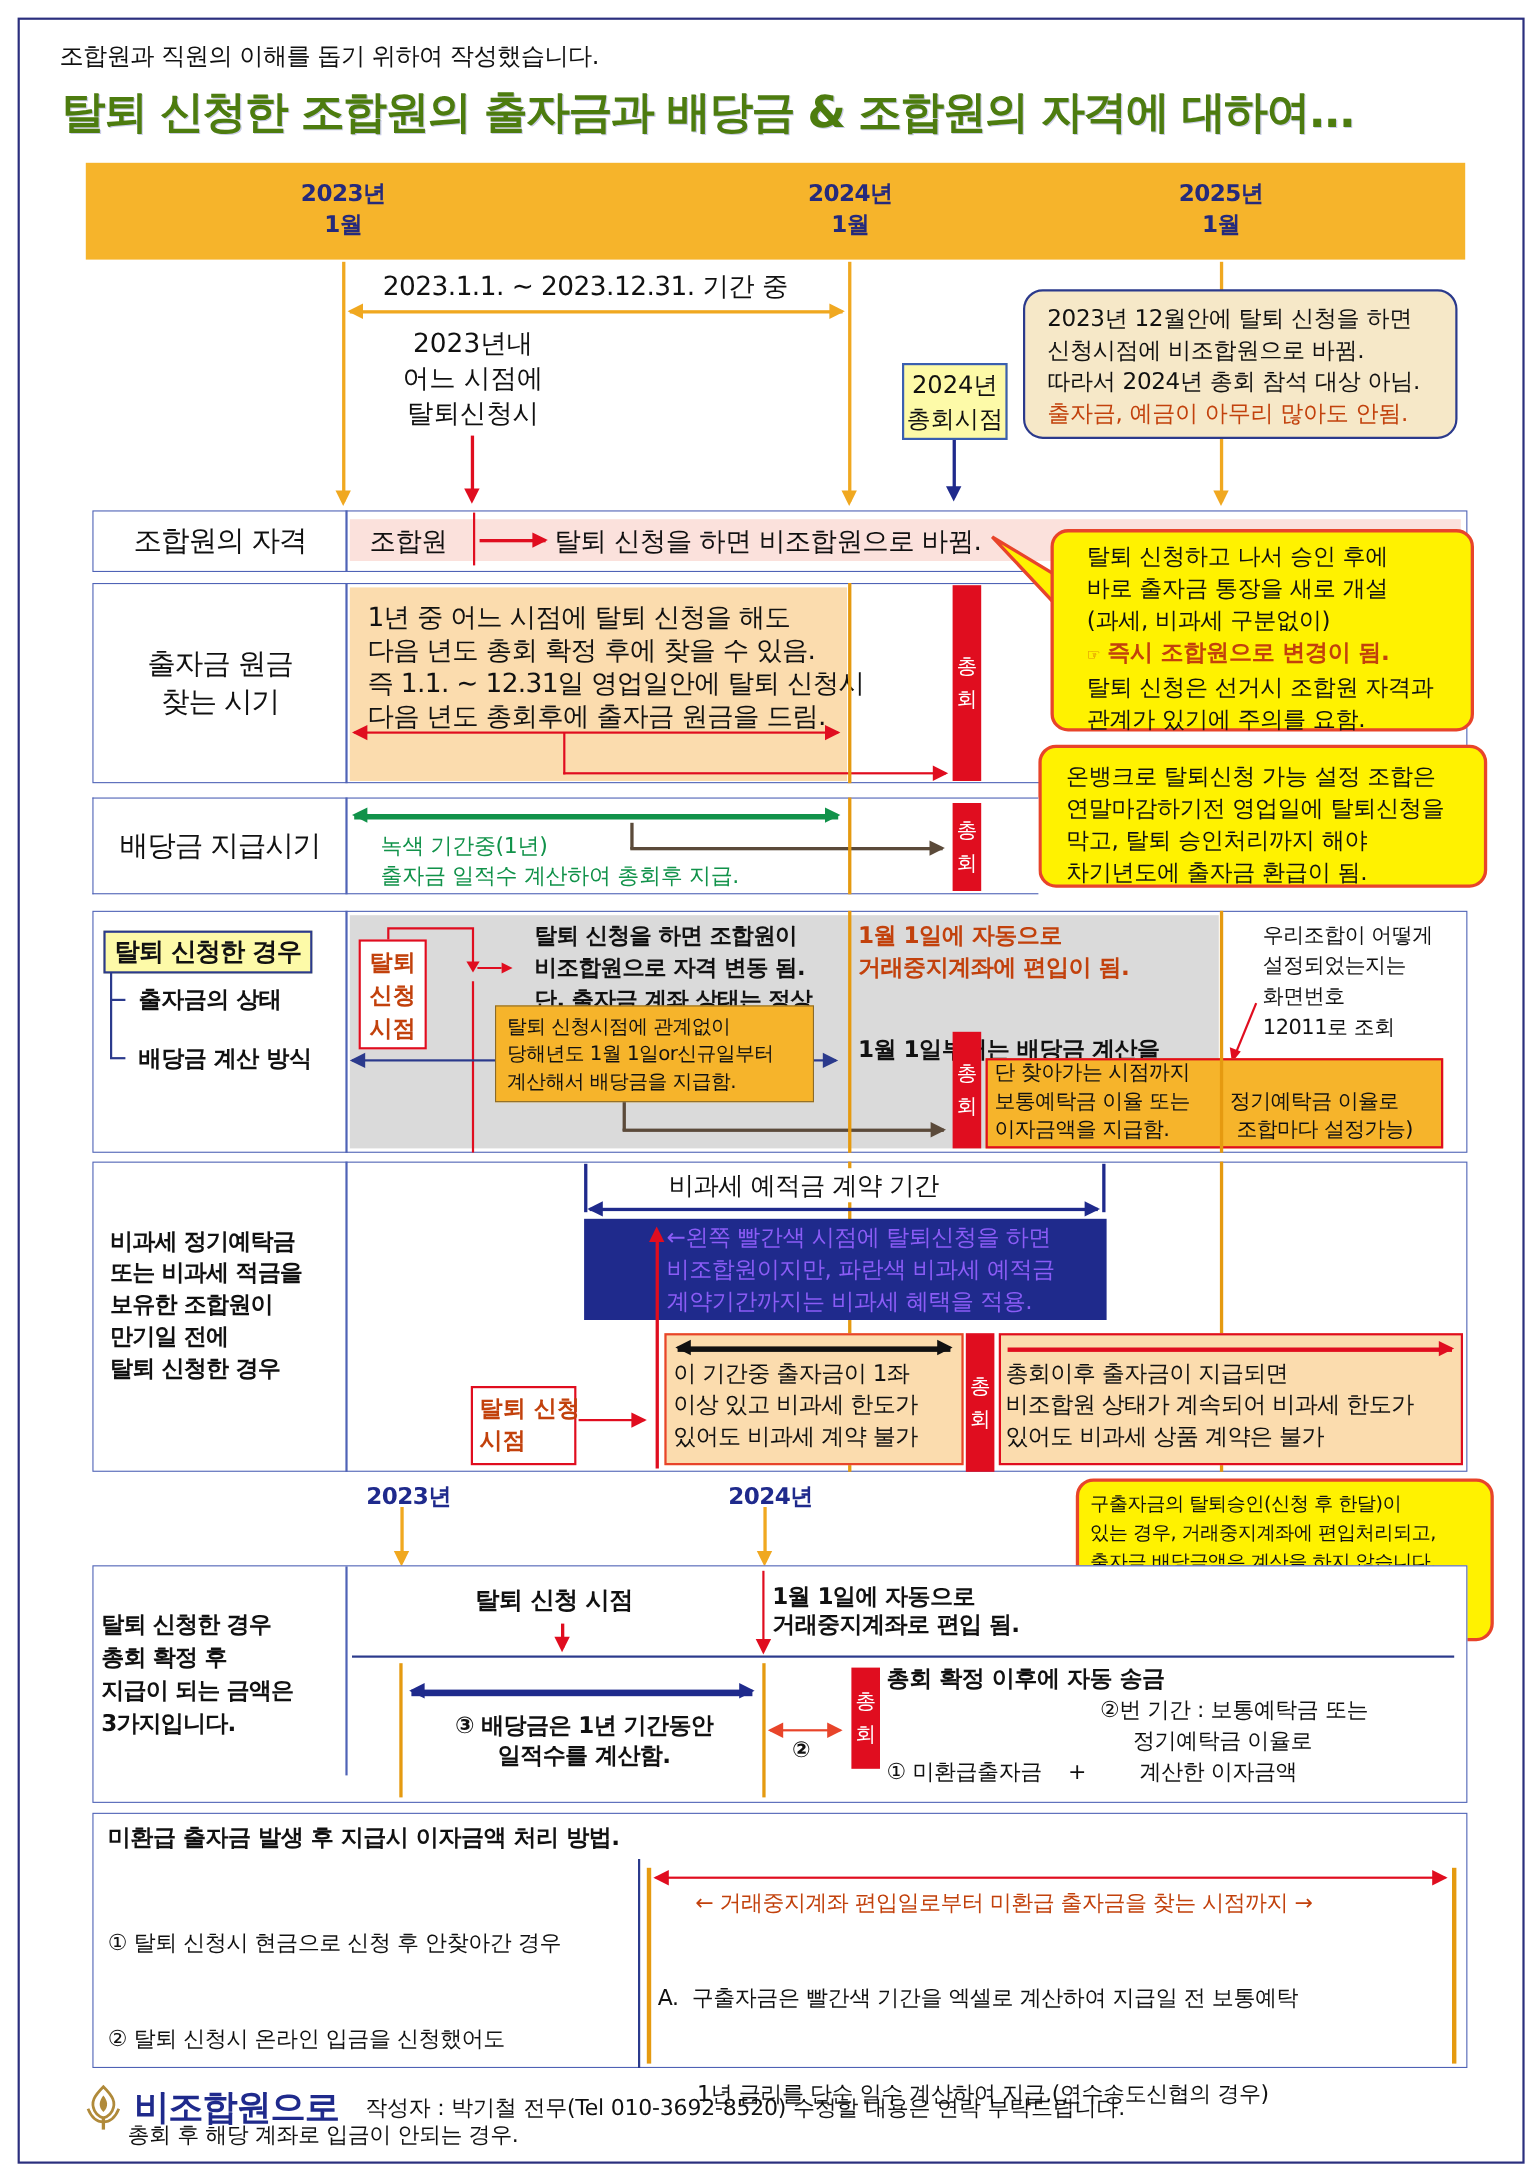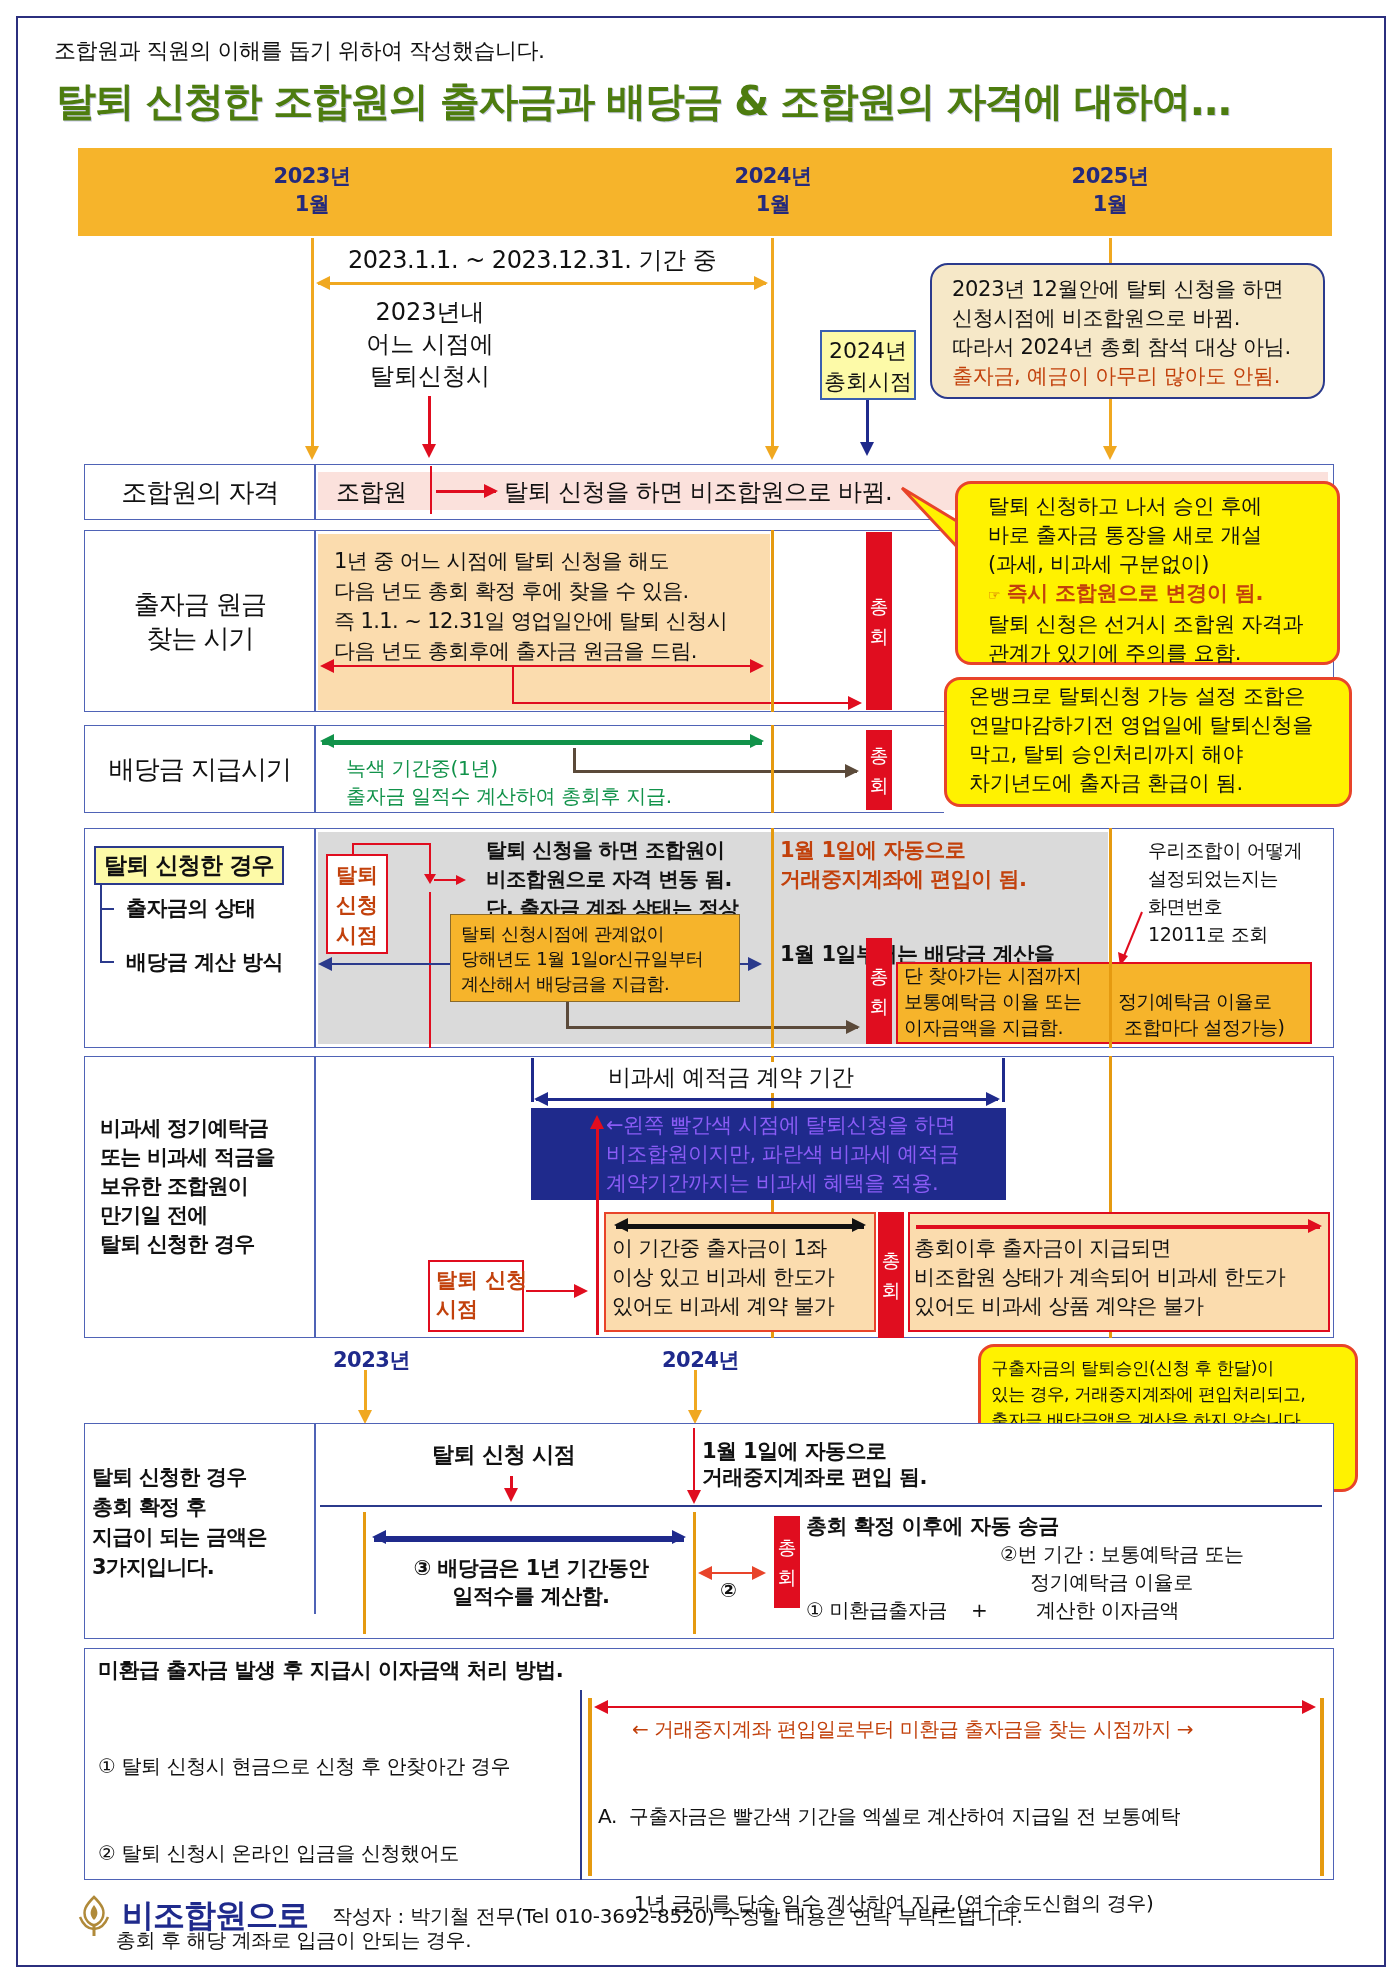--- a/index.html
+++ b/index.html
@@ -87,21 +87,21 @@
 <div class="arrow-h" style="left:436px;top:490px;width:60px;background:#e00d1f;color:#e00d1f;"></div>
 <div class="t" style="left:504px;top:476px;font-size:24px;">탈퇴 신청을 하면 비조합원으로 바뀜.</div>
 
 <div class="box" style="left:84px;top:530px;width:1250px;height:182px;"></div>
 <div class="lbl" style="left:86px;top:532px;width:228px;height:178px;flex-direction:column;">
   <div>출자금 원금</div>
   <div>찾는 시기</div>
 </div>
 <div class="colsep" style="left:314px;top:530px;height:182px;"></div>
 <div class="abs" style="left:318px;top:534px;width:452px;height:176px;background:#fbdcae;"></div>
-<div class="abs" style="left:334px;top:546px;font-size:21px;line-height:30px;letter-spacing:-0.6px;white-space:nowrap;">
+<div class="abs" style="left:334px;top:546px;font-size:24px;line-height:30px;letter-spacing:-0.6px;white-space:nowrap;">
   <div>1년 중 어느 시점에 탈퇴 신청을 해도</div>
   <div>다음 년도 총회 확정 후에 찾을 수 있음.</div>
   <div>즉 1.1. ~ 12.31일 영업일안에 탈퇴 신청시</div>
   <div>다음 년도 총회후에 출자금 원금을 드림.</div>
 </div>
 <div class="arrow-h both" style="left:322px;top:665px;width:440px;height:2px;background:#e00d1f;color:#e00d1f;"></div>
 <div class="abs" style="left:512px;top:666px;width:2px;height:38px;background:#e00d1f;"></div>
 <div class="arrow-h" style="left:512px;top:702px;width:348px;height:2px;background:#e00d1f;color:#e00d1f;"></div>
 <div class="abs" style="left:771px;top:530px;width:3px;height:182px;background:#e59a10;"></div>
 <div class="chonghoe" style="left:866px;top:532px;height:178px;">
@@ -114,21 +114,21 @@
 </svg>
 <div class="yellow-callout" style="left:955px;top:481px;width:385px;height:184px;padding:8px 0 0 30px;">
   <div>탈퇴 신청하고 나서 승인 후에</div>
   <div>바로 출자금 통장을 새로 개설</div>
   <div>(과세, 비과세 구분없이)</div>
   <div><span class="red" style="font-size:14px;">☞</span> <span class="red bold">즉시 조합원으로 변경이 됨.</span></div>
   <div>탈퇴 신청은 선거시 조합원 자격과</div>
   <div>관계가 있기에 주의를 요함.</div>
 </div>
 
-<div class="yellow-callout" style="left:944px;top:677px;width:408px;height:130px;padding:2px 0 0 22px;font-size:21px;line-height:29px;">
+<div class="yellow-callout" style="left:944px;top:677px;width:408px;height:130px;padding:12px 0 0 22px;font-size:21px;line-height:29px;">
   <div>온뱅크로 탈퇴신청 가능 설정 조합은</div>
   <div>연말마감하기전 영업일에 탈퇴신청을</div>
   <div>막고, 탈퇴 승인처리까지 해야</div>
   <div>차기년도에 출자금 환급이 됨.</div>
 </div>
 
 <div class="box" style="left:84px;top:725px;width:860px;height:88px;border-right:none;"></div>
 <div class="lbl" style="left:86px;top:727px;width:228px;height:84px;">배당금 지급시기</div>
 <div class="colsep" style="left:314px;top:725px;height:88px;"></div>
 <div class="arrow-h both" style="left:322px;top:740px;width:440px;height:5px;background:#11924a;color:#11924a;"></div>

